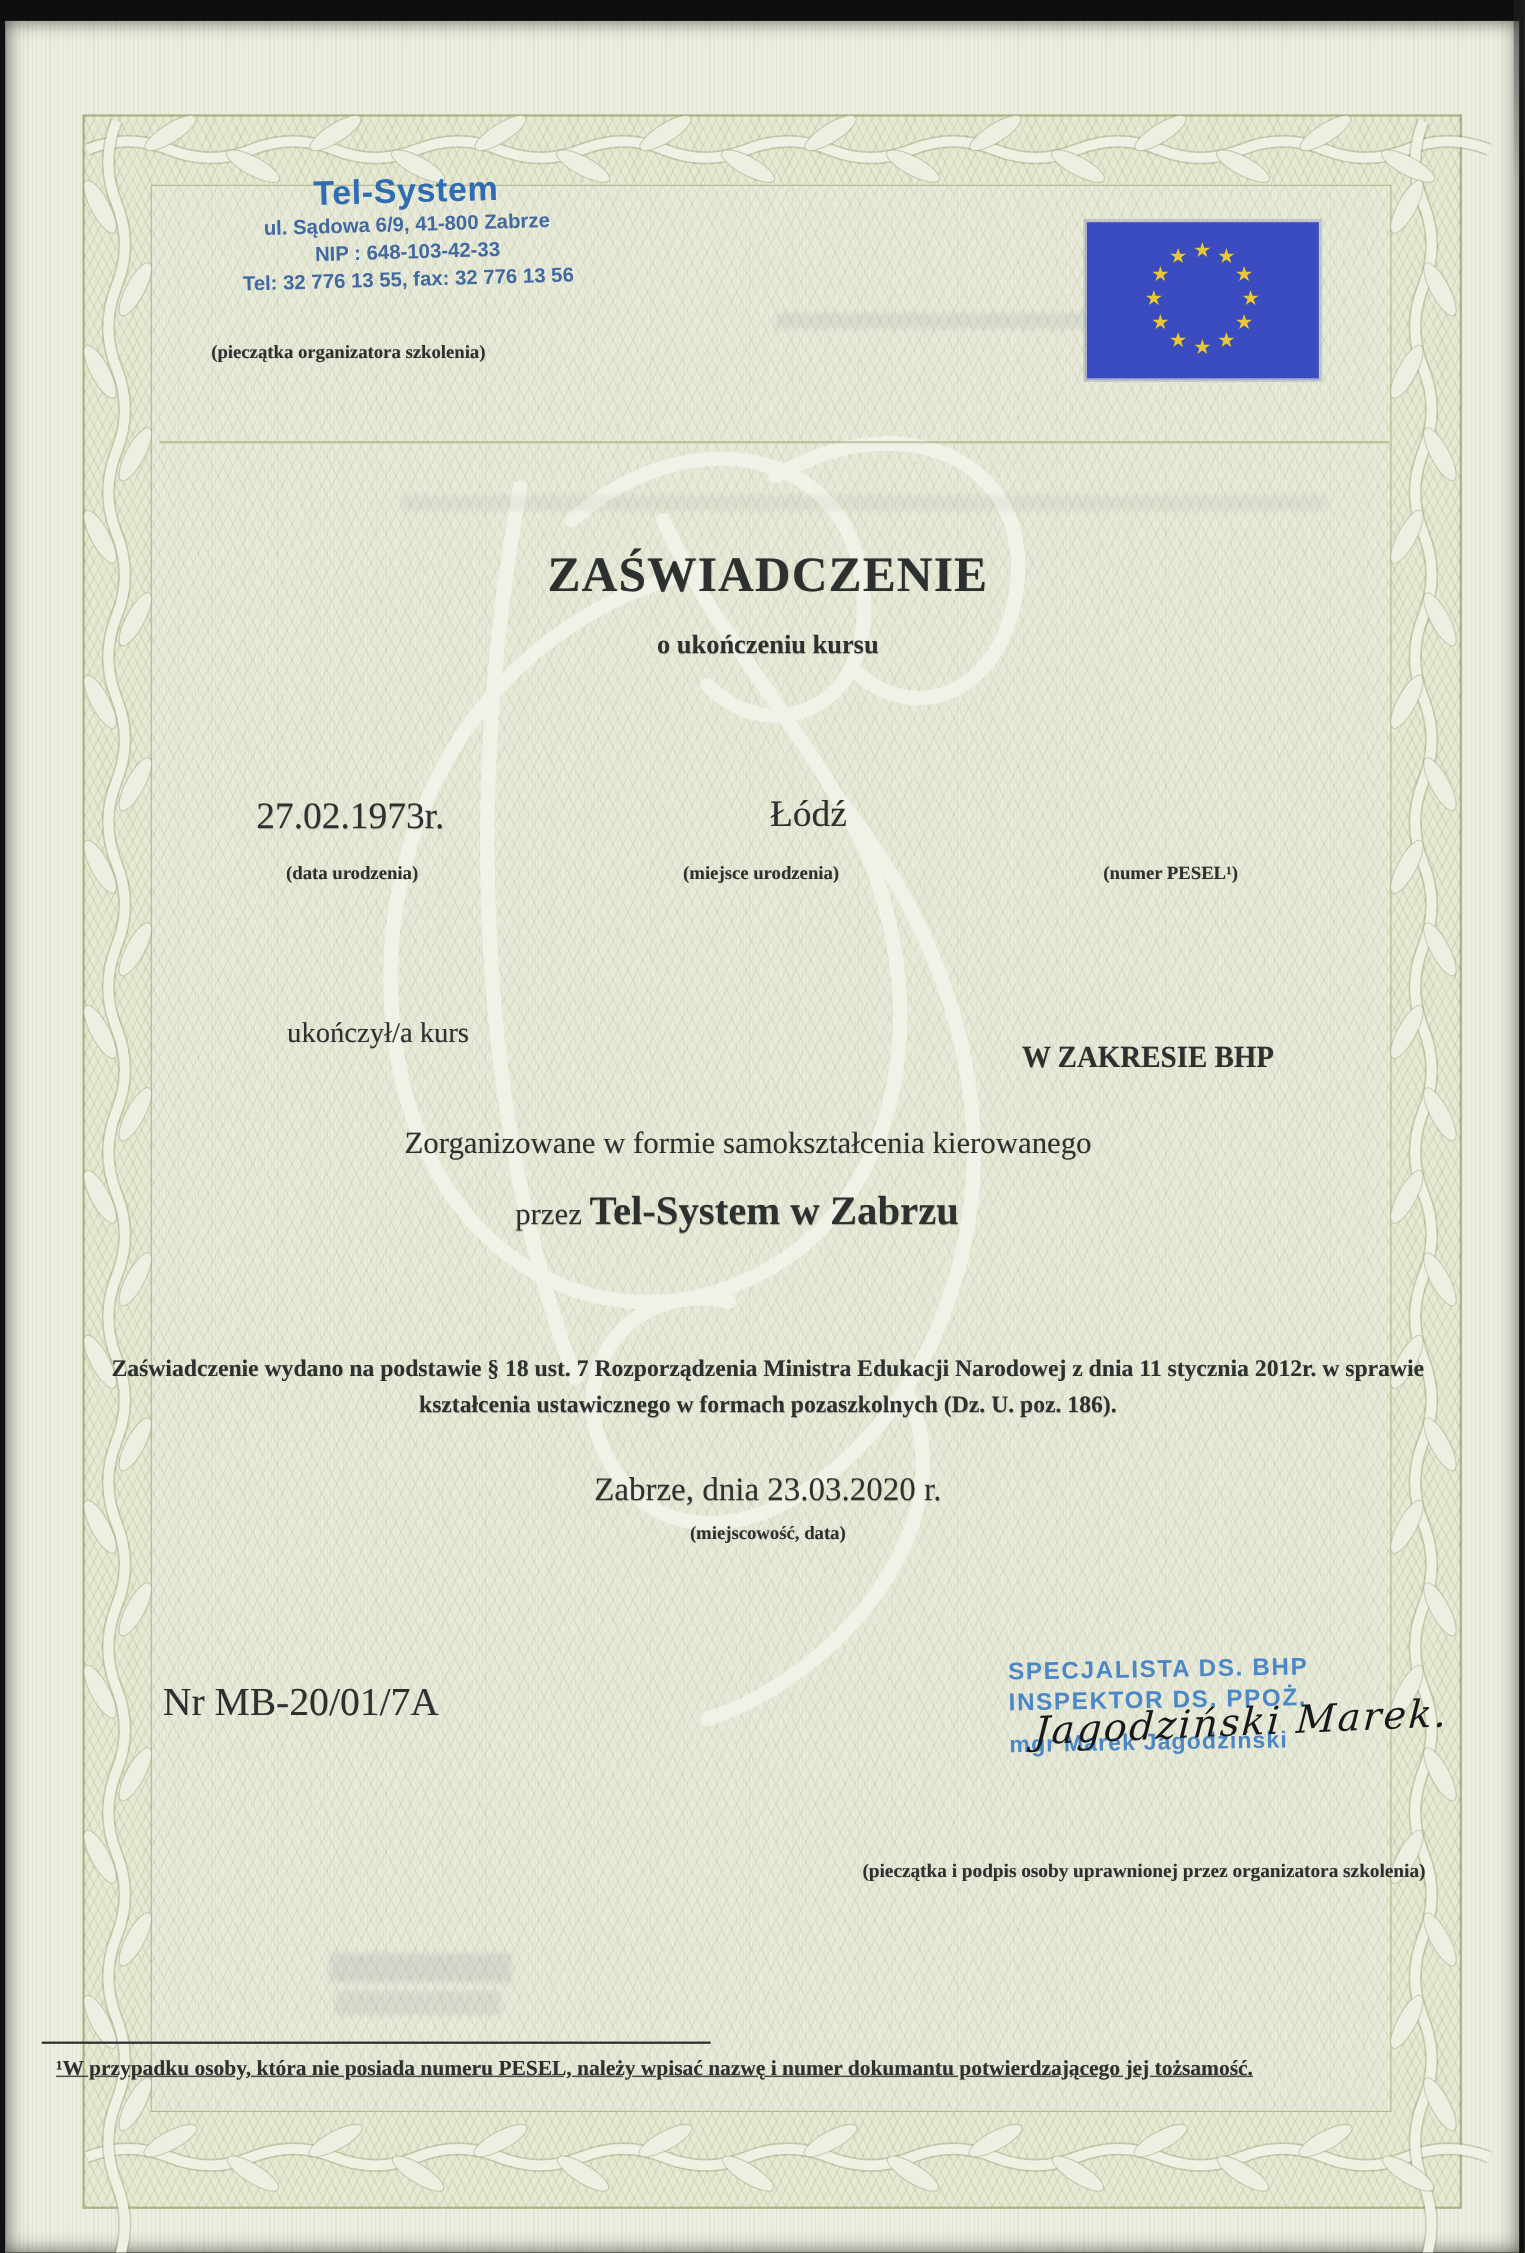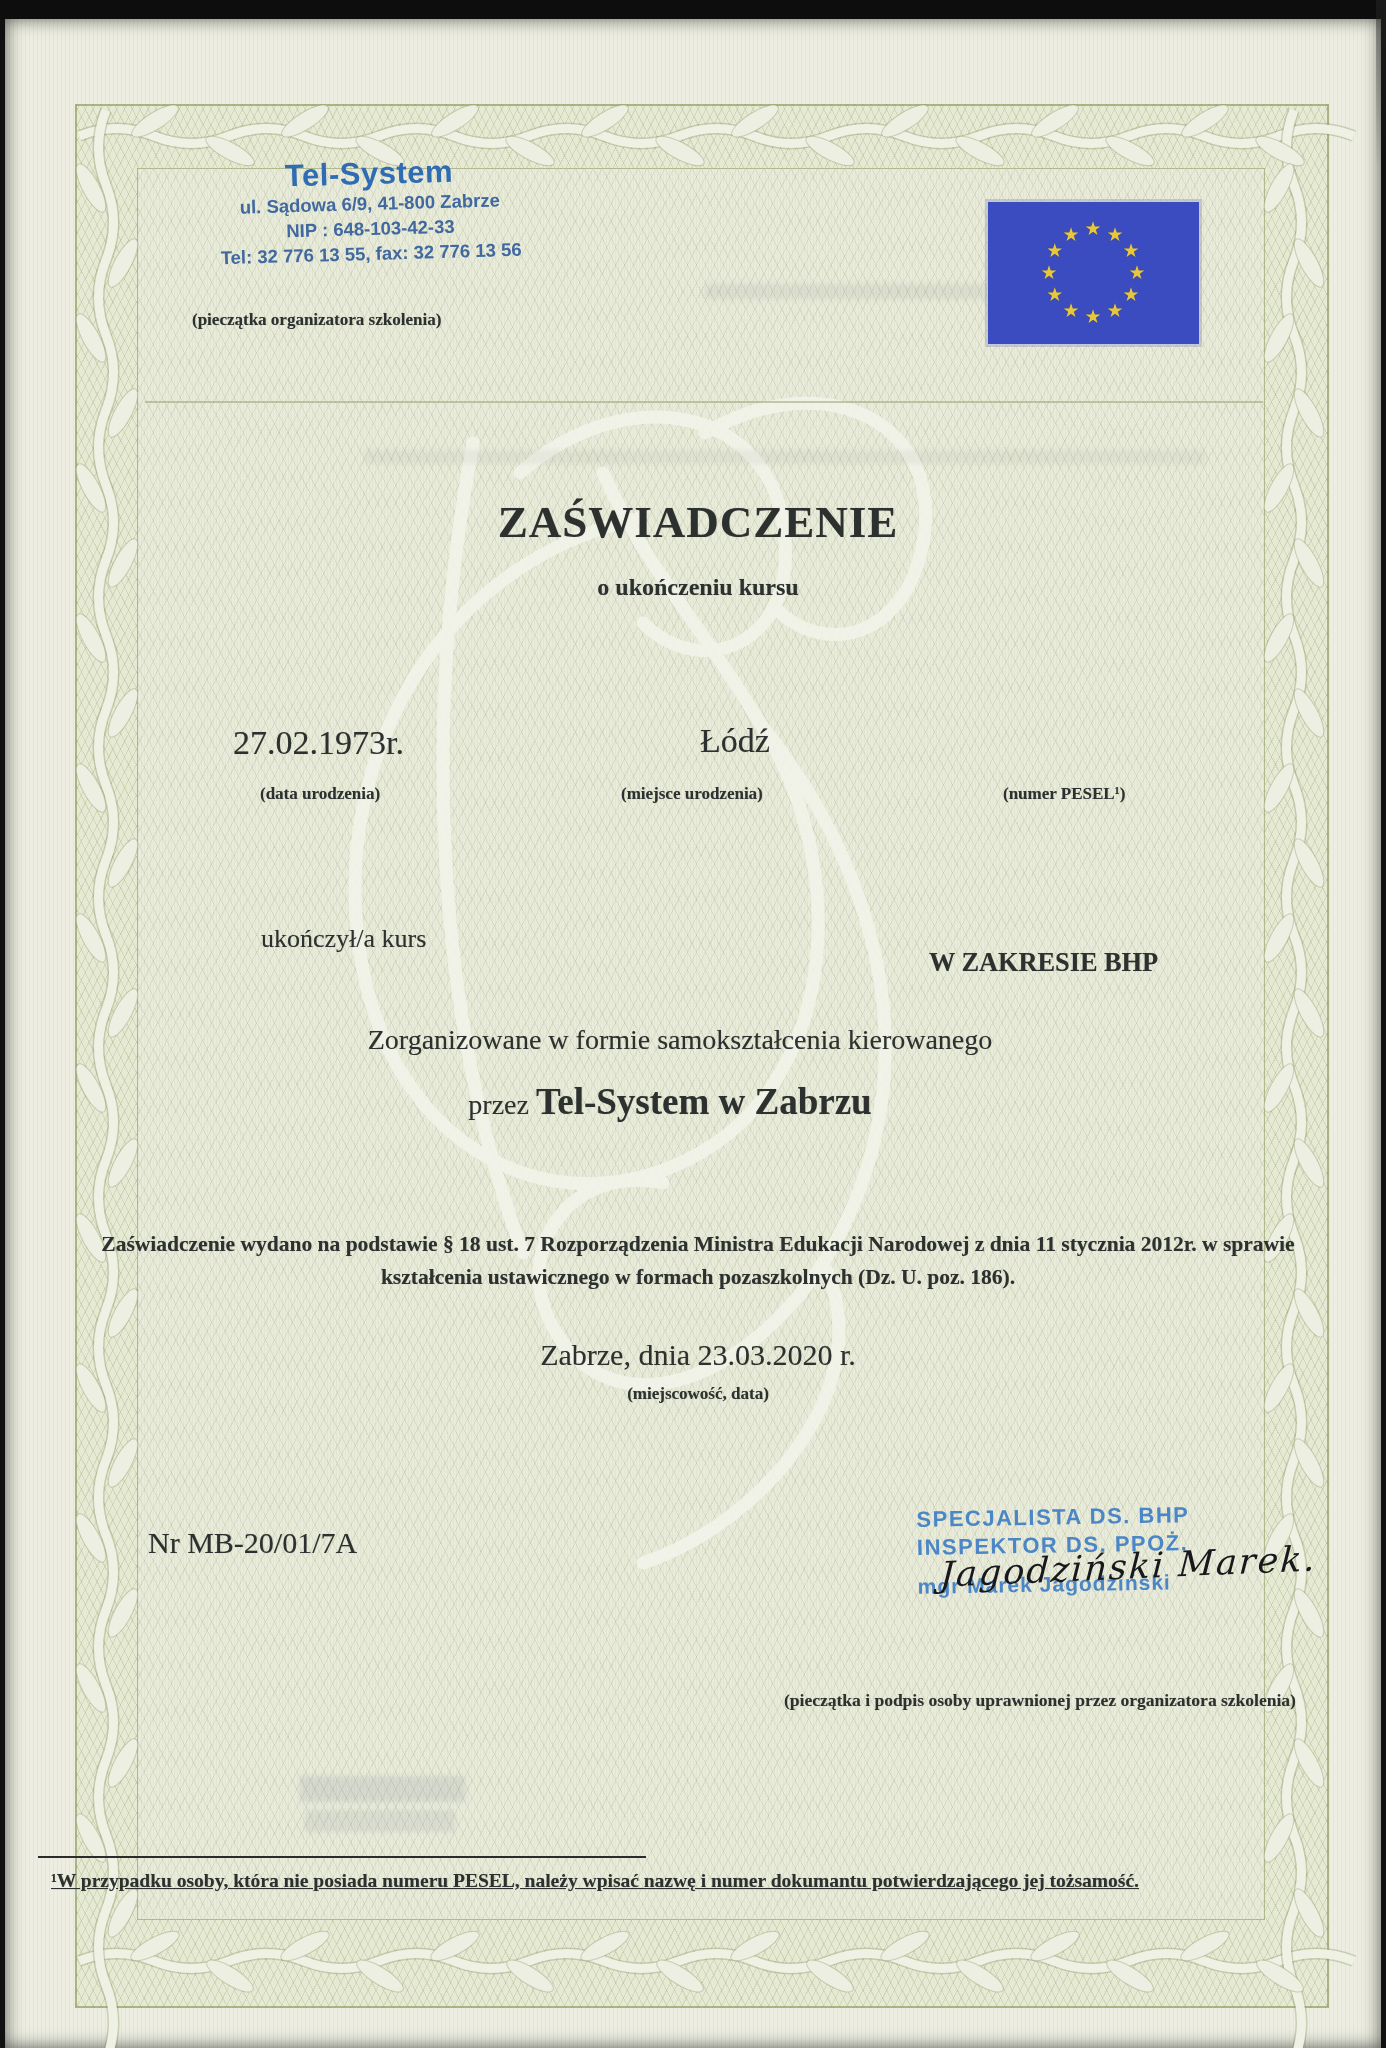--- a/index.html
+++ b/index.html
@@ -208,21 +208,21 @@
     <div class="txt ctr" style="left:0;top:1062px;width:1330px;font-size:28px;">
       <span>przez</span>
       <span style="font-size:37px;font-weight:bold;">Tel-System w Zabrzu</span>
     </div>
 
     <div class="txt ctr" style="left:83px;top:1210px;width:1220px;font-size:21.5px;font-weight:bold;line-height:1.55;white-space:normal;">Zaświadczenie wydano na podstawie § 18 ust. 7 Rozporządzenia Ministra Edukacji Narodowej z dnia 11 stycznia 2012r.  w sprawie kształcenia ustawicznego w formach pozaszkolnych (Dz. U. poz. 186).</div>
 
     <div class="txt ctr" style="left:0;top:1320px;width:1386px;font-size:30px;">Zabrze, dnia 23.03.2020 r.</div>
     <div class="txt ctr cap" style="left:0;top:1366px;width:1386px;">(miejscowość, data)</div>
 
-    <div class="txt" style="left:143px;top:1508px;font-size:30px;">Nr MB-20/01/7A</div>
+    <div class="txt" style="left:143px;top:1508px;font-size:36px;">Nr MB-20/01/7A</div>
 
     <div id="sigstamp">
       <div class="s1">SPECJALISTA DS. BHP</div>
       <div class="s2">INSPEKTOR DS. PPOŻ.</div>
       <div class="s3">mgr Marek Jagodziński</div>
     </div>
     <div id="handsig">Jagodziński Marek.</div>
 
     <div class="txt cap" style="left:779px;top:1672px;font-size:17.5px;">(pieczątka i podpis osoby uprawnionej przez organizatora szkolenia)</div>
 

